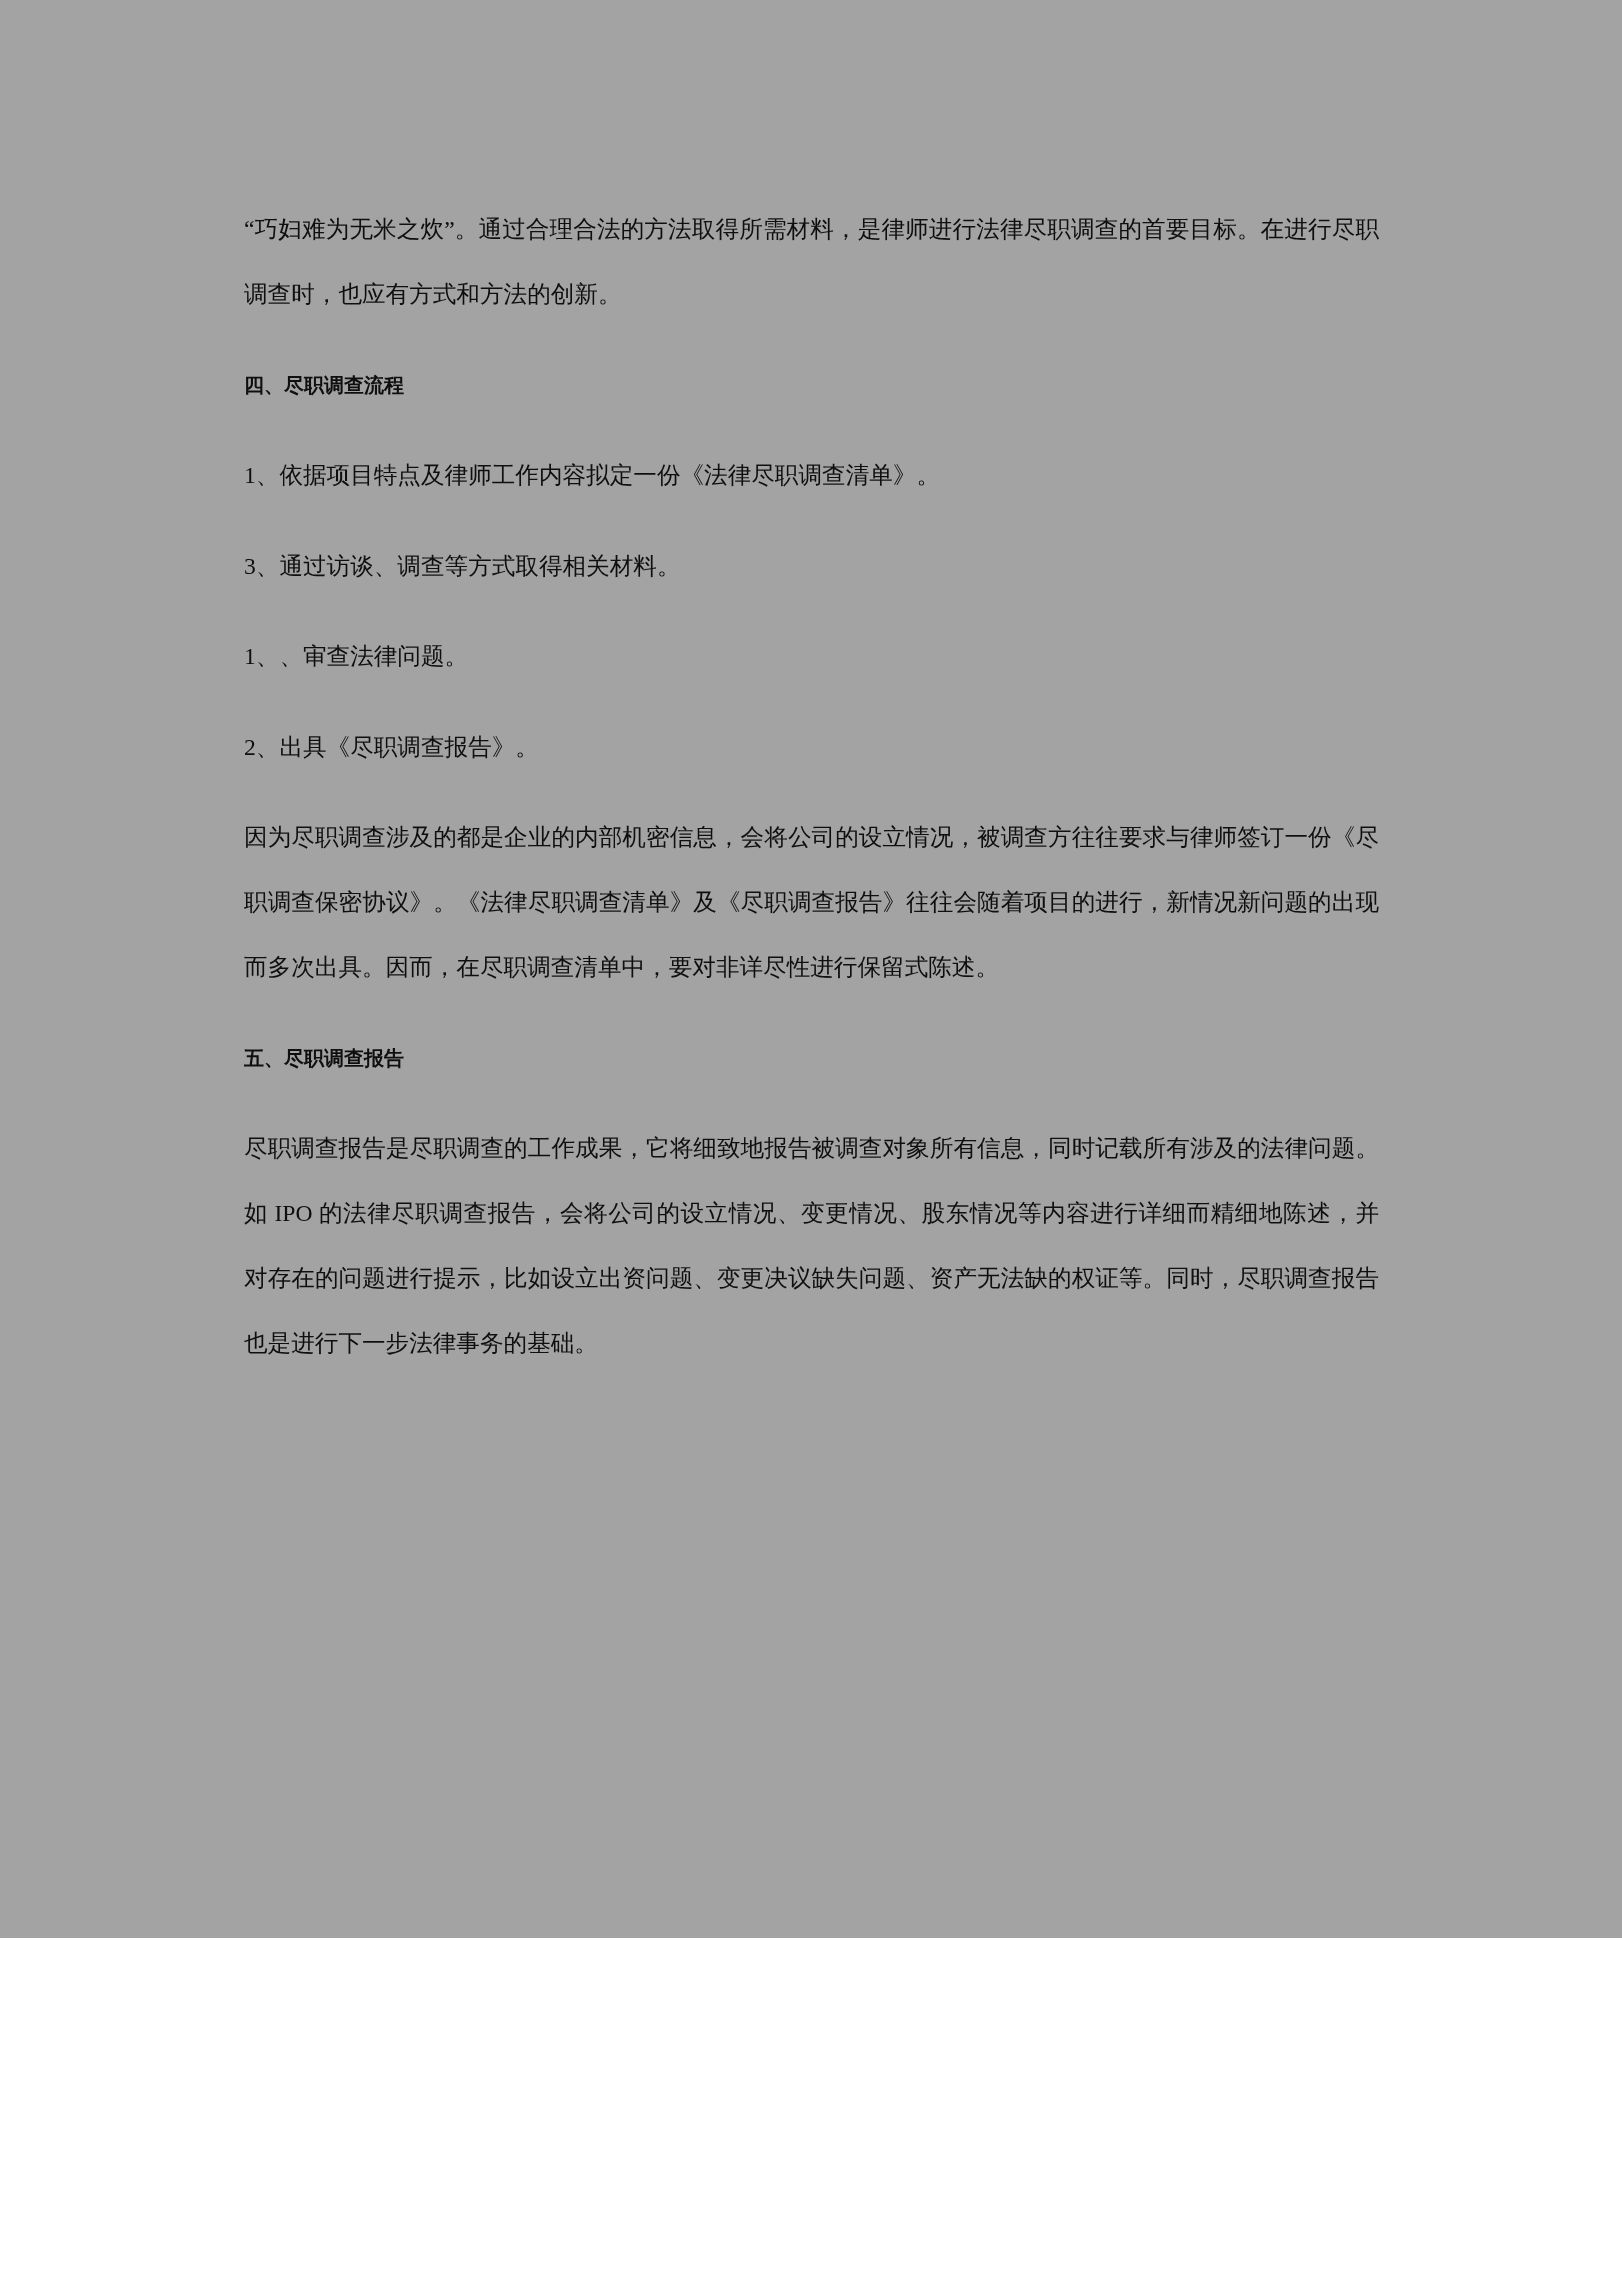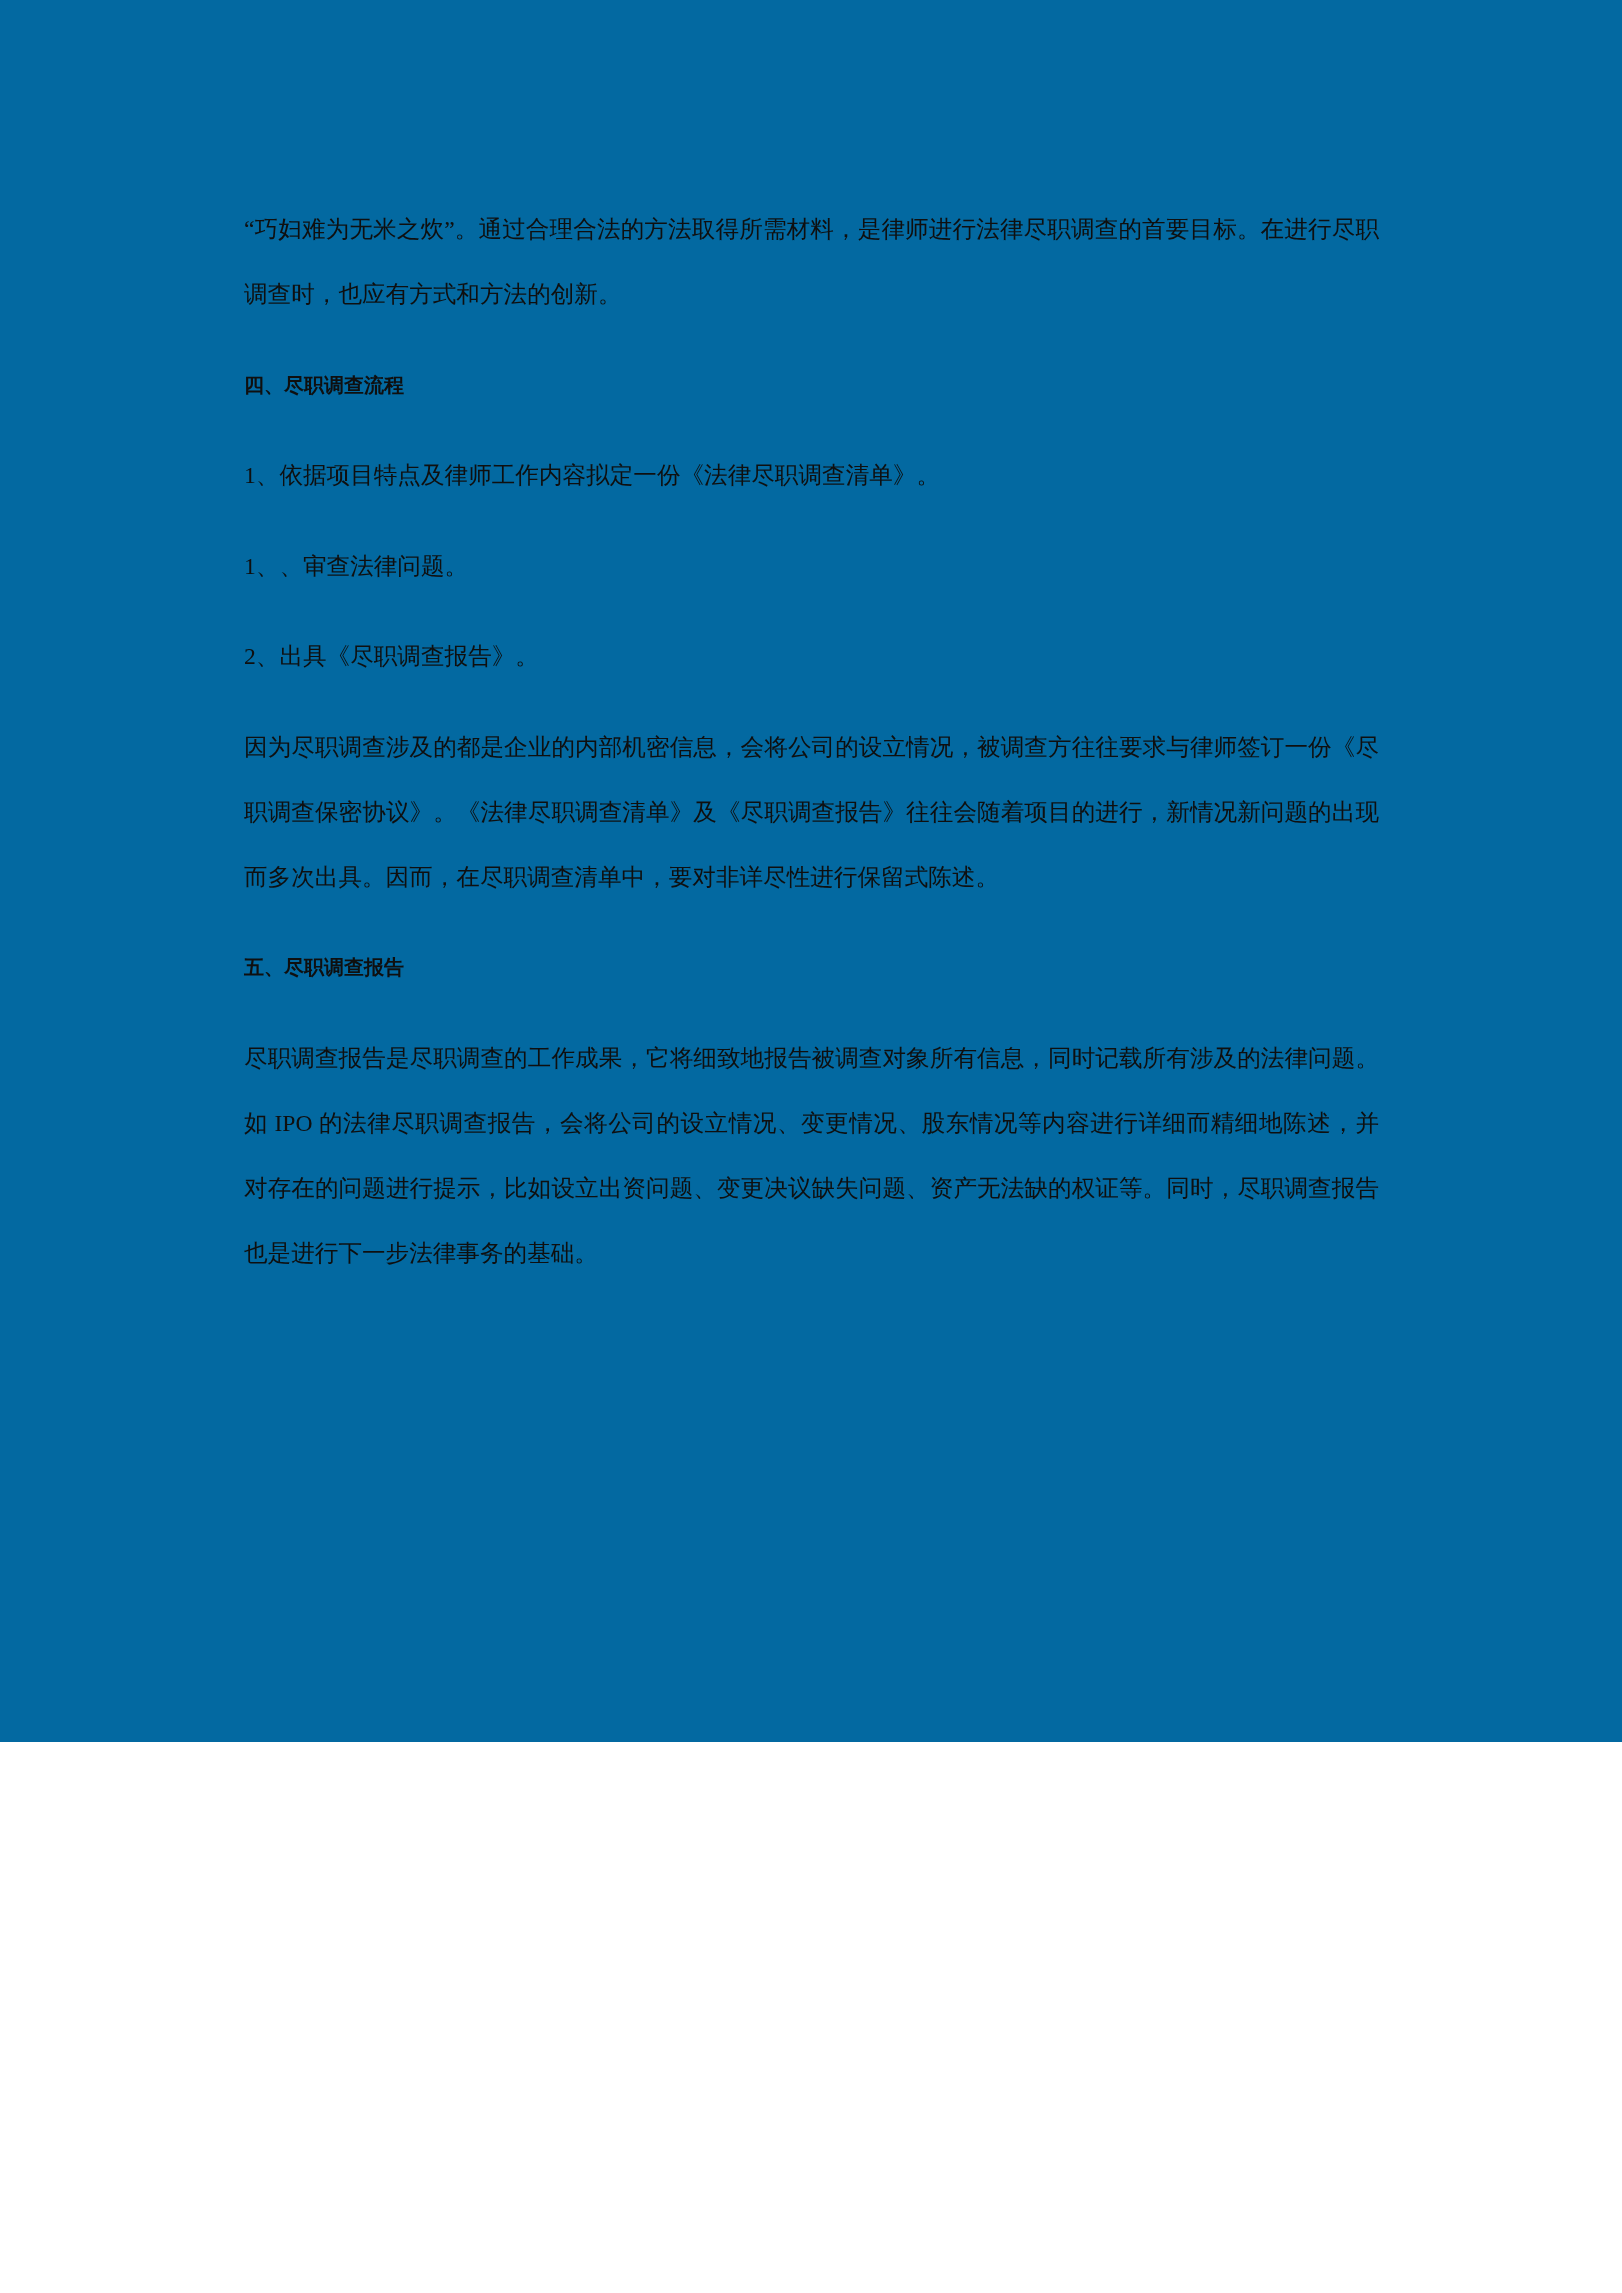--- a/index.html
+++ b/index.html
@@ -3,22 +3,22 @@
 <meta charset="utf-8">
 <style>
   html, body {
     margin: 0;
     padding: 0;
     background: #ffffff;
   }
   .page {
     position: relative;
     width: 1623px;
-    height: 1742px;
-    background: #0369a1;
+    height: 1938px;
+    background: #a3a3a3;
     overflow: hidden;
   }
   .content {
     position: absolute;
     left: 244px;
     top: 197px;
     width: 1135px;
     font-family: "Liberation Serif", "DejaVu Serif", serif;
     font-size: 23.6px;
     color: #0f0f0f;
@@ -45,20 +45,21 @@
   }
 </style>
 </head>
 <body>
 
 <div class="page">
   <div class="content">
     <p class="para">“巧妇难为无米之炊”。通过合理合法的方法取得所需材料，是律师进行法律尽职调查的首要目标。在进行尽职调查时，也应有方式和方法的创新。</p>
     <h2 class="heading">四、尽职调查流程</h2>
     <p class="list-item">1、依据项目特点及律师工作内容拟定一份《法律尽职调查清单》。</p>
+    <p class="list-item">3、通过访谈、调查等方式取得相关材料。</p>
     <p class="list-item">1、、审查法律问题。</p>
     <p class="list-item">2、出具《尽职调查报告》。</p>
     <p class="para">因为尽职调查涉及的都是企业的内部机密信息，会将公司的设立情况，被调查方往往要求与律师签订一份《尽职调查保密协议》。《法律尽职调查清单》及《尽职调查报告》往往会随着项目的进行，新情况新问题的出现而多次出具。因而，在尽职调查清单中，要对非详尽性进行保留式陈述。</p>
     <h2 class="heading">五、尽职调查报告</h2>
     <p class="para">尽职调查报告是尽职调查的工作成果，它将细致地报告被调查对象所有信息，同时记载所有涉及的法律问题。如 IPO 的法律尽职调查报告，会将公司的设立情况、变更情况、股东情况等内容进行详细而精细地陈述，并对存在的问题进行提示，比如设立出资问题、变更决议缺失问题、资产无法缺的权证等。同时，尽职调查报告也是进行下一步法律事务的基础。</p>
   </div>
 </div>
 
 
 </body></html>

